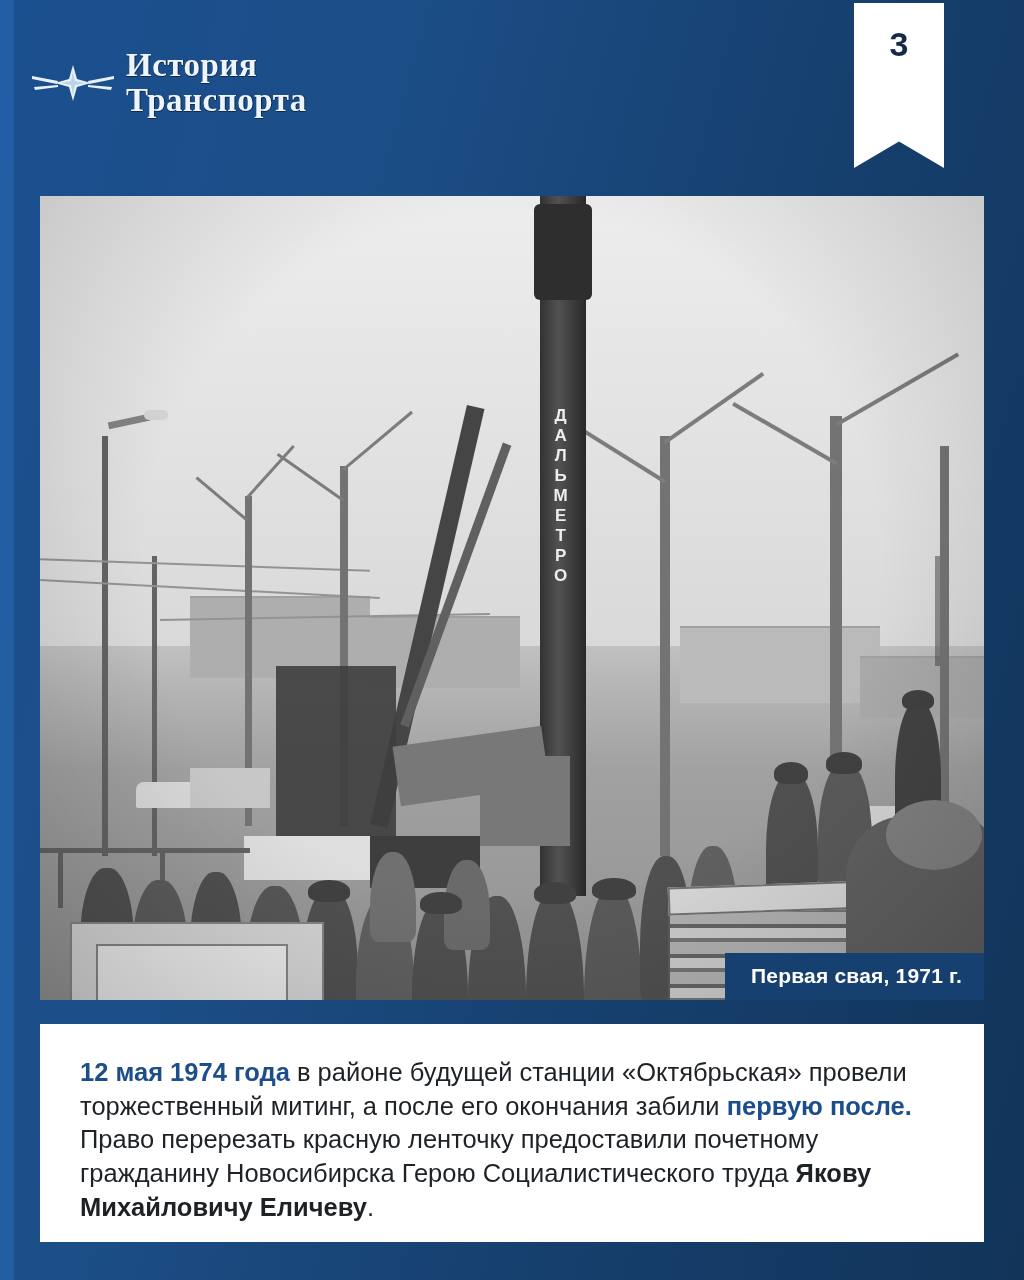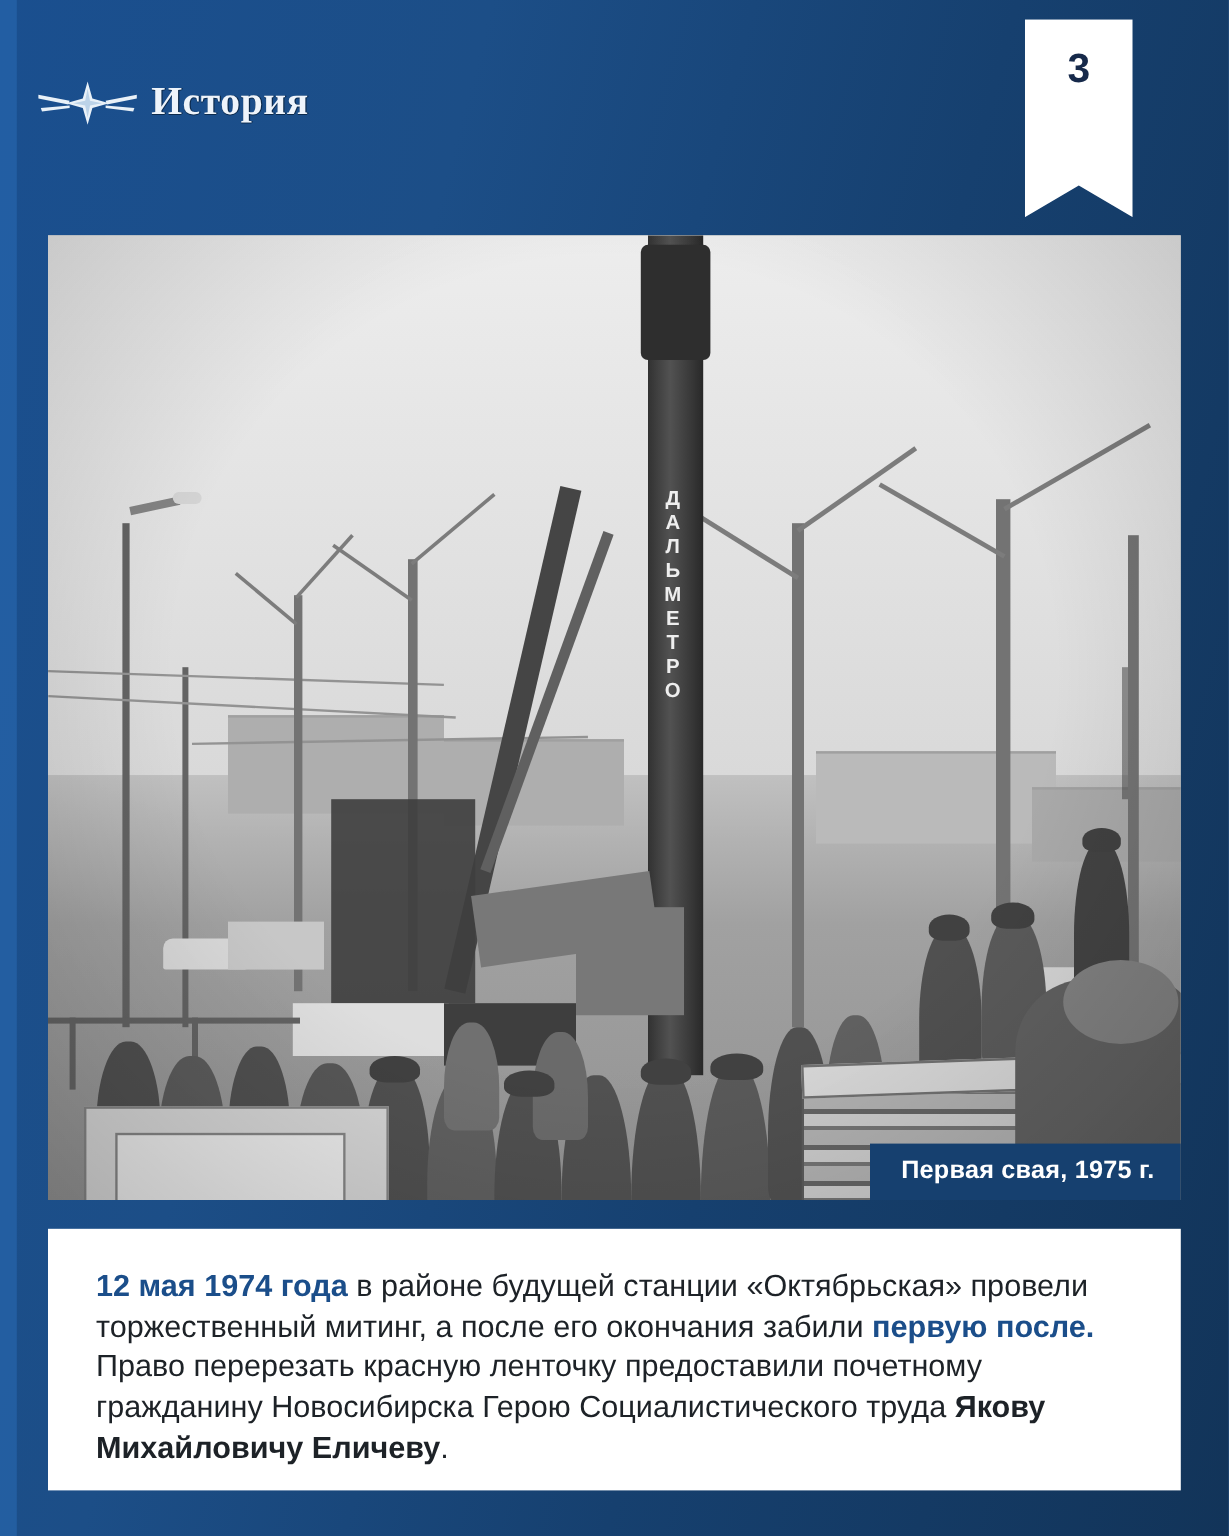--- a/index.html
+++ b/index.html
@@ -28,21 +28,21 @@
     position: absolute;
     left: 0; top: 0; bottom: 0;
     width: 14px;
     background: #2a6bb5;
     opacity: .55;
   }
 
   
   .header {
     position: absolute;
-    left: 0; top: 16px;
+    left: 0; top: 3px;
     width: 1000px;
     height: 178px;
   }
   .brand {
     position: absolute;
     left: 30px;
     top: 46px;
     display: flex;
     align-items: center;
     gap: 10px;
@@ -231,20 +231,21 @@
             <path d="M43 12 L45 22 L55 24 L45 26 L43 36 L41 26 L31 24 L41 22 Z" fill="#bcd3e8"></path>
             <path d="M28 22 L2 17 L2 20 L27 25 Z"></path>
             <path d="M28 26 L4 28 L5 31 L28 28 Z"></path>
             <path d="M58 22 L84 17 L84 20 L59 25 Z"></path>
             <path d="M58 26 L82 28 L81 31 L58 28 Z"></path>
           </g>
         </svg>
       </span>
       <span class="brand-text">
         <span class="brand-line">История</span>
+        <span class="brand-line second">Транспорта</span>
       </span>
     </div>
 
     <div class="page-flag">
       <span>3</span>
     </div>
   </div>
 
   <div class="photo-card">
     <div class="photo">
@@ -332,21 +333,21 @@
 
       <div class="sh truck-body" style="left:30px;top:726px;width:250px;height:120px;"></div>
       <div class="sh" style="left:56px;top:748px;width:188px;height:66px;background:#e2e6e8;border:2px solid #7e858a;"></div>
 
       <div class="sh" style="left:806px;top:620px;width:150px;height:330px;background:#5b6367;border-radius:60px 40px 0 0;"></div>
       <div class="sh" style="left:846px;top:604px;width:96px;height:70px;background:#7b8286;border-radius:50%;"></div>
 
       <div class="vignette"></div>
     </div>
 
-    <div class="photo-caption">Первая свая, 1975 г.</div>
+    <div class="photo-caption">Первая свая, 1971 г.</div>
   </div>
 
   <div class="text-card">
     <p>
       <span class="accent">12 мая 1974 года</span><span> в районе будущей станции «Октябрьская» провели торжественный митинг, а после его окончания забили </span><span class="accent">первую после.</span><span> Право перерезать красную ленточку предоставили почетному гражданину Новосибирска Герою Социалистического труда </span><span class="bold-dark">Якову Михайловичу Еличеву</span><span>.</span>
     </p>
   </div>
 
 </div>
 

